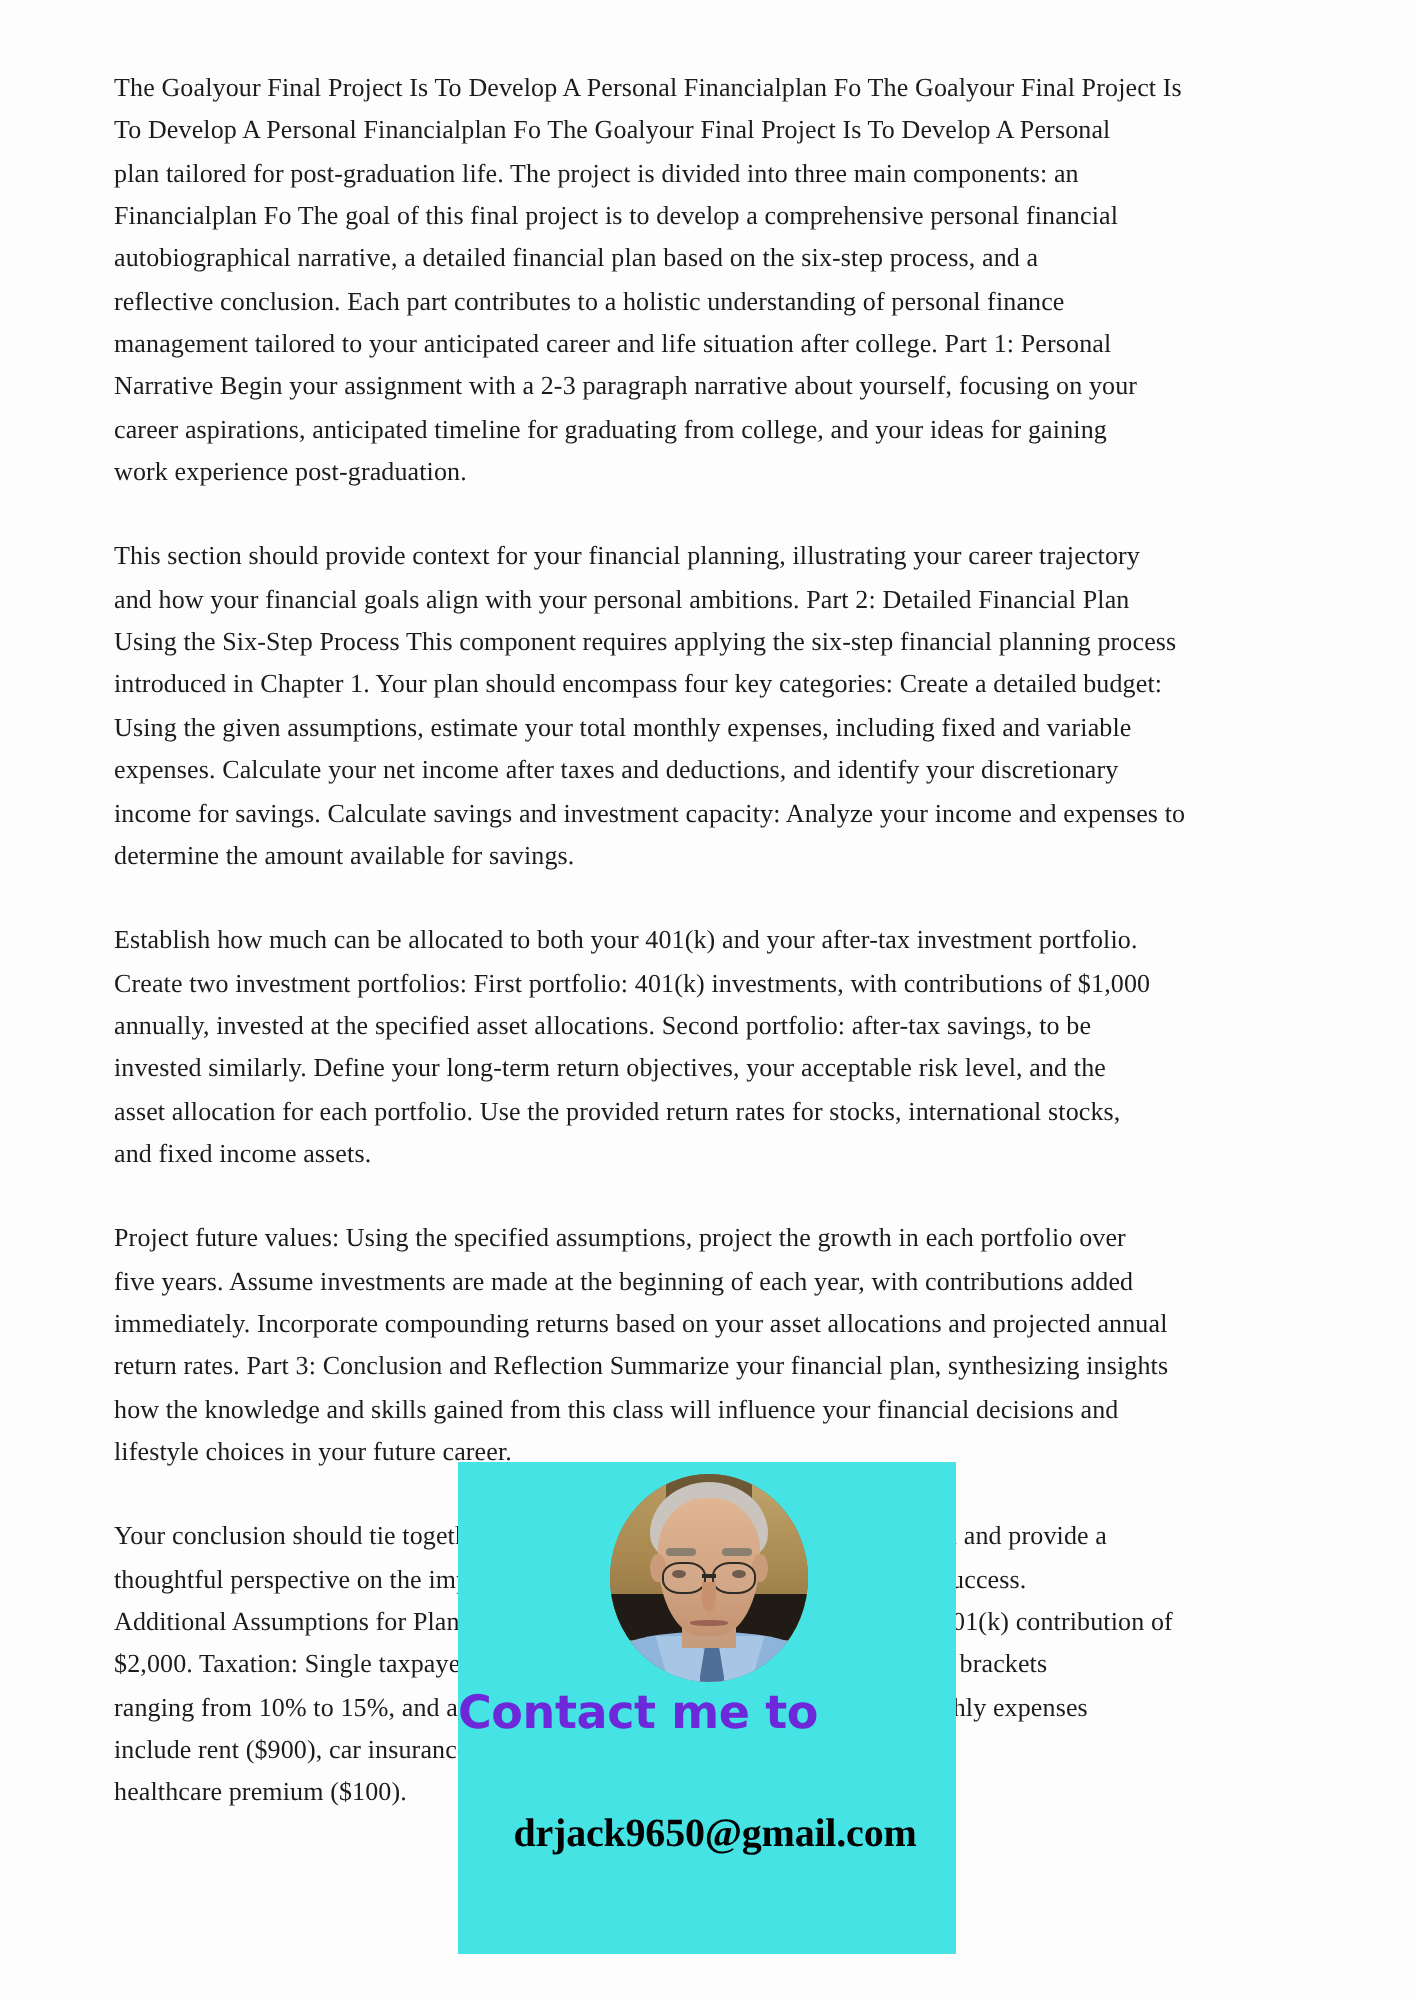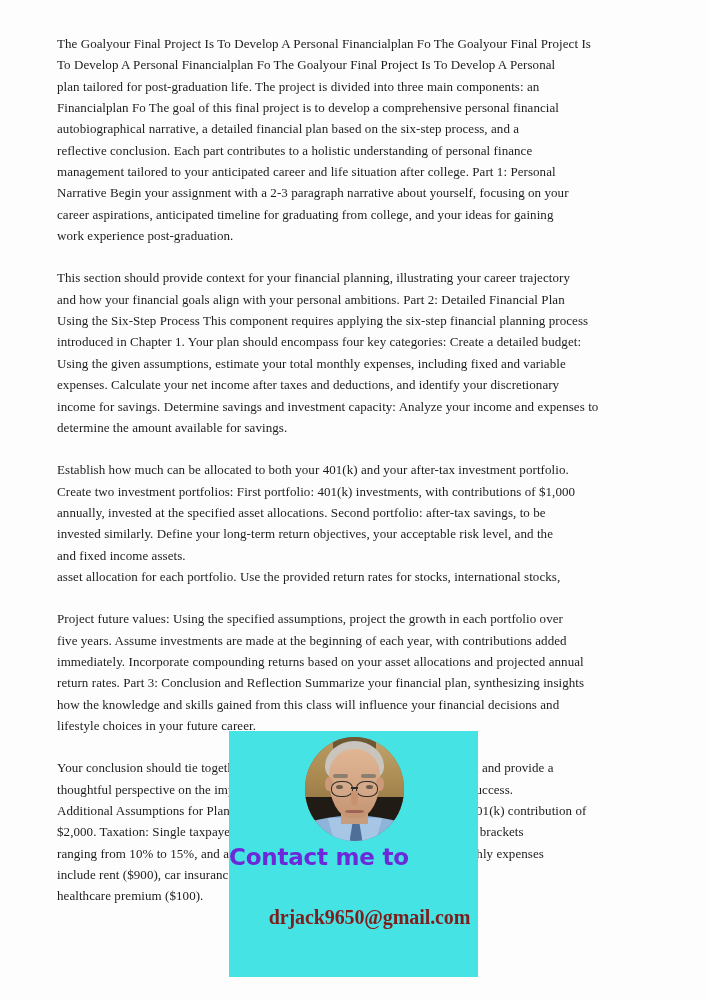--- a/index.html
+++ b/index.html
@@ -128,25 +128,25 @@
     color: #6d28d9;
     font-family: "DejaVu Sans", "Liberation Sans", sans-serif;
     font-weight: bold;
     font-size: 23px;
     letter-spacing: -0.2px;
   }
   #promo-line-1 { top: 113px; }
   #promo-line-2 { top: 142px; }
   #promo-email {
     position: absolute;
-    left: 16px;
+    left: 4px;
     top: 175px;
     width: 100%;
     text-align: center;
-    color: #7f1d1d;
+    color: #000000;
     font-family: "Liberation Serif", "DejaVu Serif", serif;
     font-weight: bold;
     font-size: 20px;
     letter-spacing: -0.1px;
   }
 </style>
 </head>
 <body>
 
 <div id="page">
@@ -166,31 +166,31 @@
       <span class="ln">work experience post-graduation.</span>
     </p>
 
     <p class="para">
       <span class="ln">This section should provide context for your financial planning, illustrating your career trajectory</span>
       <span class="ln">and how your financial goals align with your personal ambitions. Part 2: Detailed Financial Plan</span>
       <span class="ln">Using the Six-Step Process This component requires applying the six-step financial planning process</span>
       <span class="ln">introduced in Chapter 1. Your plan should encompass four key categories: Create a detailed budget:</span>
       <span class="ln">Using the given assumptions, estimate your total monthly expenses, including fixed and variable</span>
       <span class="ln">expenses. Calculate your net income after taxes and deductions, and identify your discretionary</span>
-      <span class="ln">income for savings. Determine savings and investment capacity: Analyze your income and expenses to</span>
+      <span class="ln">income for savings. Calculate savings and investment capacity: Analyze your income and expenses to</span>
       <span class="ln">determine the amount available for savings.</span>
     </p>
 
     <p class="para">
       <span class="ln">Establish how much can be allocated to both your 401(k) and your after-tax investment portfolio.</span>
       <span class="ln">Create two investment portfolios: First portfolio: 401(k) investments, with contributions of $1,000</span>
       <span class="ln">annually, invested at the specified asset allocations. Second portfolio: after-tax savings, to be</span>
       <span class="ln">invested similarly. Define your long-term return objectives, your acceptable risk level, and the</span>
+      <span class="ln">asset allocation for each portfolio. Use the provided return rates for stocks, international stocks,</span>
       <span class="ln">and fixed income assets.</span>
-      <span class="ln">asset allocation for each portfolio. Use the provided return rates for stocks, international stocks,</span>
     </p>
 
     <p class="para">
       <span class="ln">Project future values: Using the specified assumptions, project the growth in each portfolio over</span>
       <span class="ln">five years. Assume investments are made at the beginning of each year, with contributions added</span>
       <span class="ln">immediately. Incorporate compounding returns based on your asset allocations and projected annual</span>
       <span class="ln">return rates. Part 3: Conclusion and Reflection Summarize your financial plan, synthesizing insights</span>
       <span class="ln">how the knowledge and skills gained from this class will influence your financial decisions and</span>
       <span class="ln">lifestyle choices in your future career.</span>
     </p>

